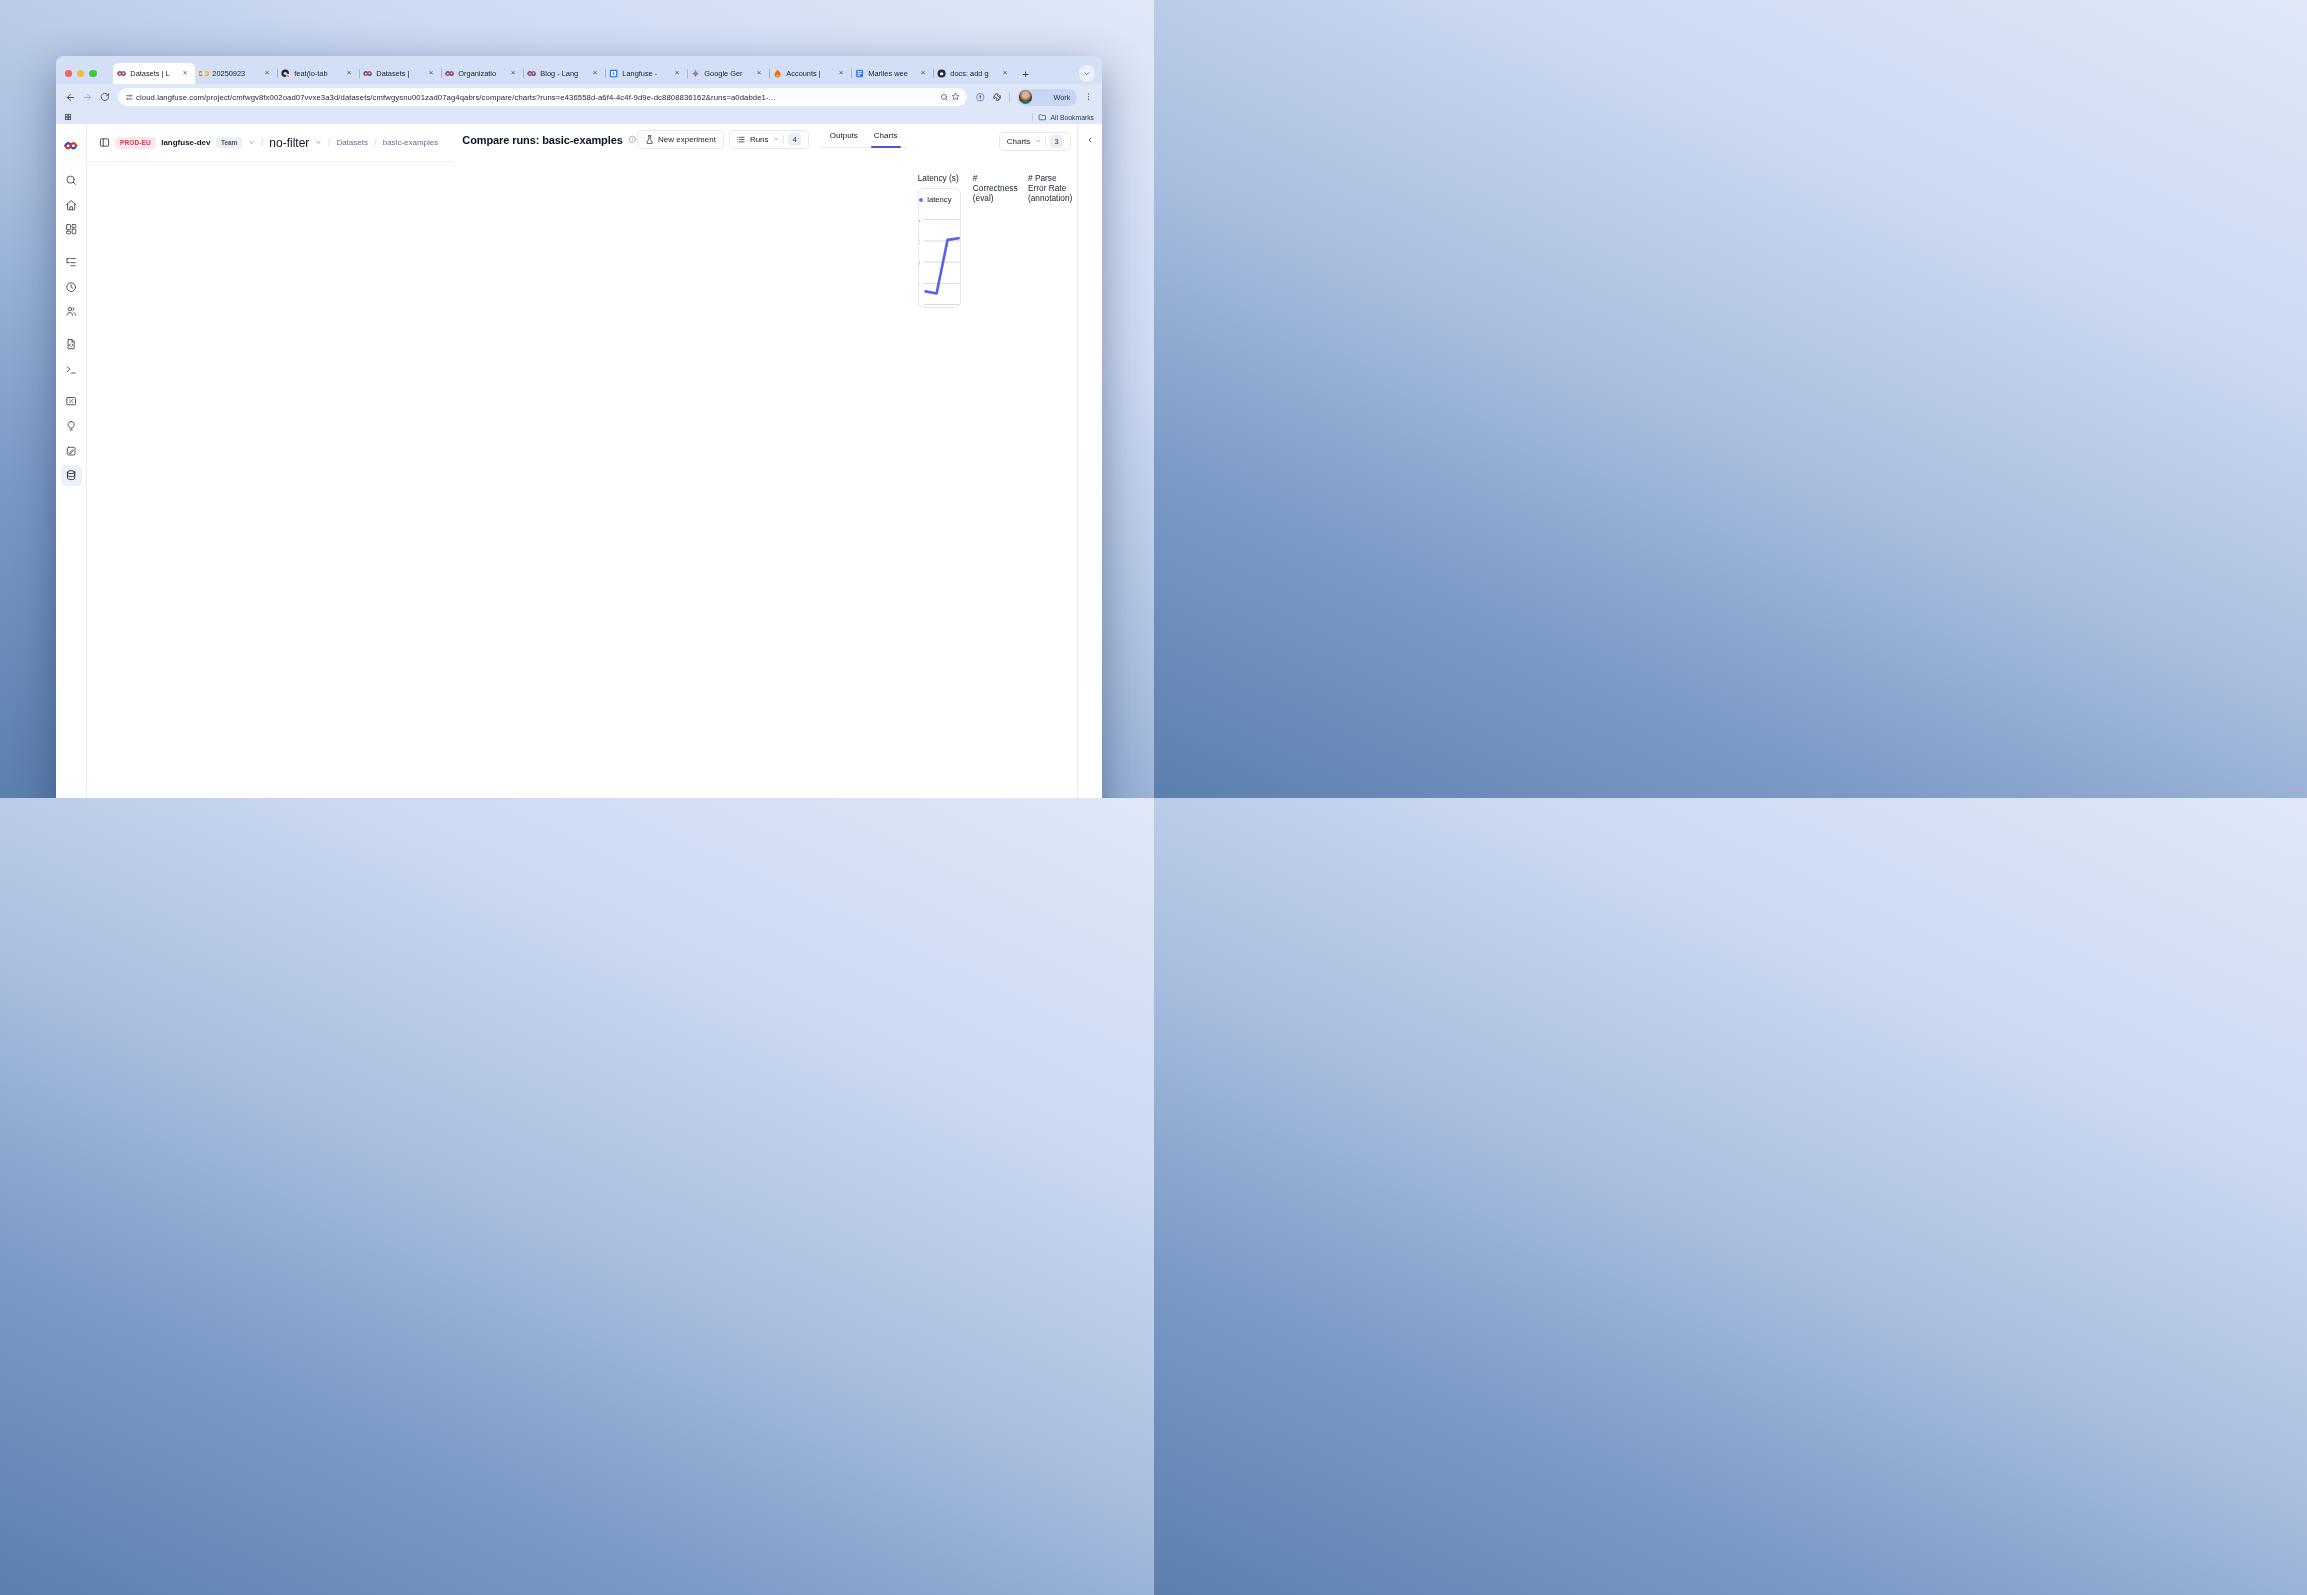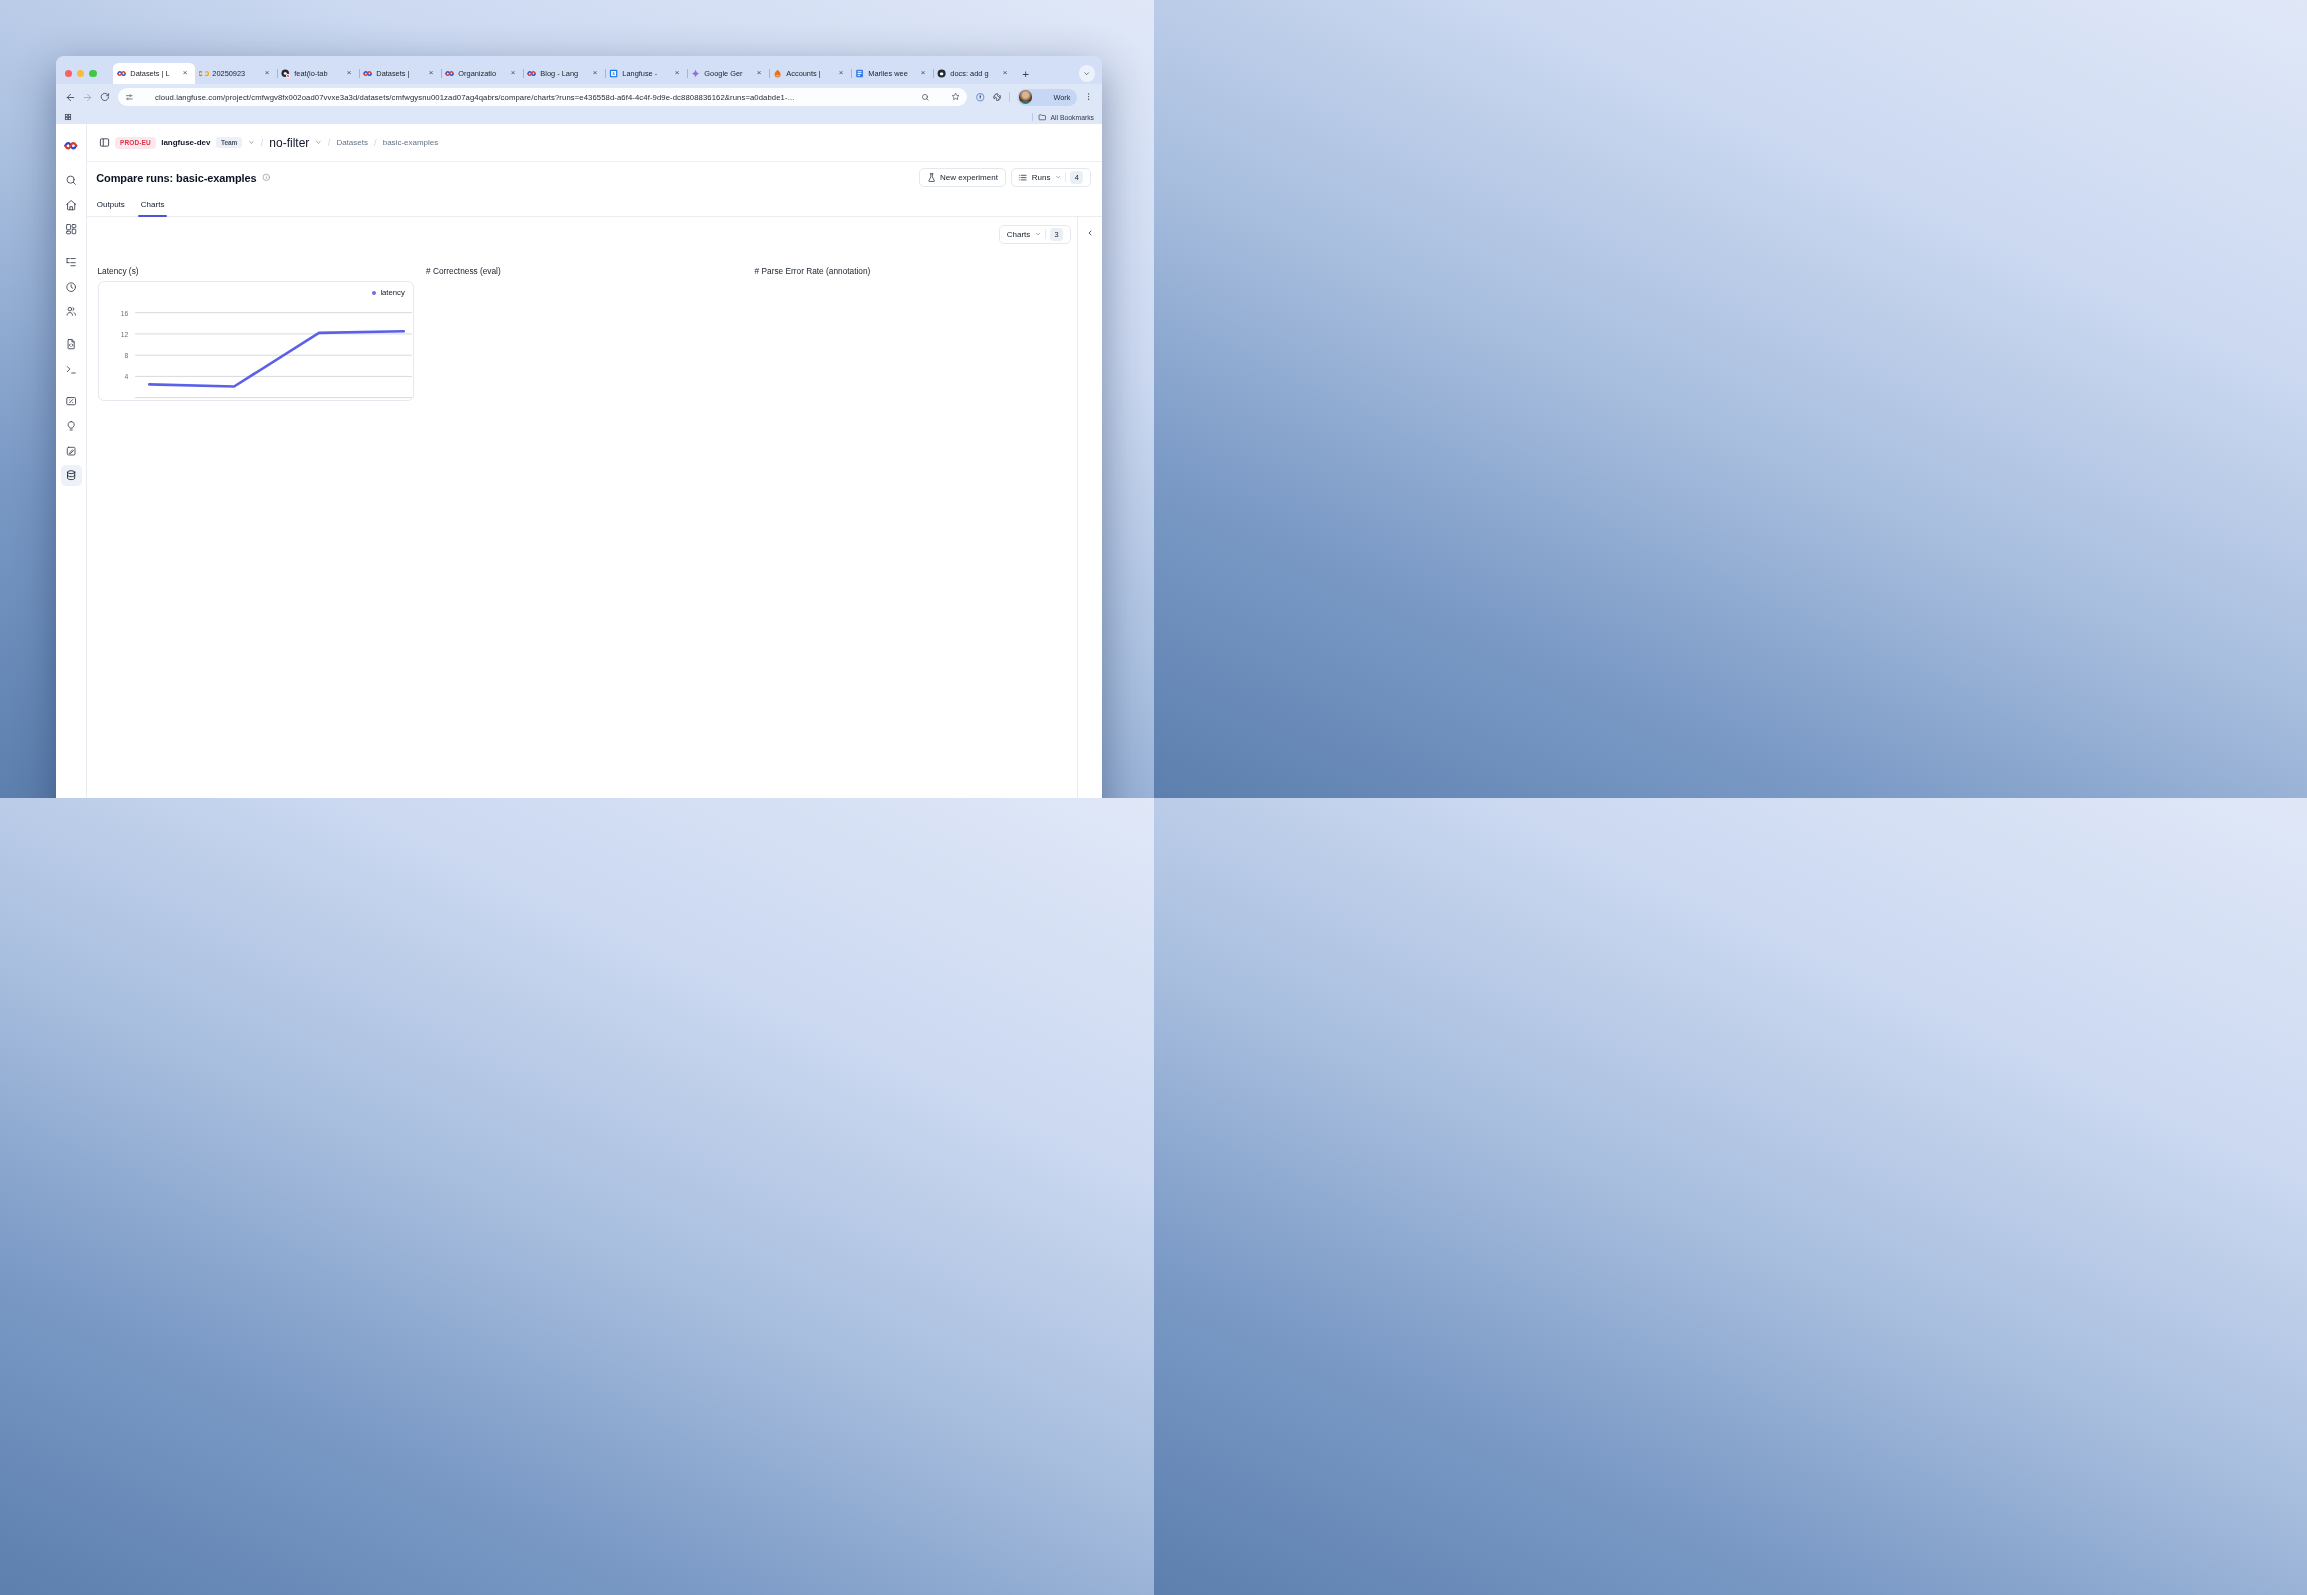--- a/index.html
+++ b/index.html
@@ -25,21 +25,21 @@
   .newtab { width:17px; height:17px; margin:0 0 1.8px 2.5px; display:flex; align-items:center; justify-content:center;
             font-size:11.7px; color:#3c4350; font-weight:300; }
   .tab-search { margin-left:auto; margin-bottom:2.5px; width:16.6px; height:16.6px; border-radius:50%; background:#ecf2fc;
                 display:flex; align-items:center; justify-content:center; color:#3f4756; }
 
   
   .toolbar { height:26px; background:#dde7f8; display:flex; align-items:center; padding:0 6.2px; }
   .nav-btn { width:17px; height:17px; display:flex; align-items:center; justify-content:center; color:#454c55; flex:none; }
   .nav-btn.disabled { color:#9fabc0; }
   .url-pill { flex:1; height:18.5px; background:#fcfdff; border-radius:9.2px; margin:0 4.9px; display:flex; align-items:center;
-              gap:21px; padding:0 7.4px; color:#1f242c; font-size:7.7px; min-width:0; }
+              gap:2px; padding:0 7.4px; color:#1f242c; font-size:7.7px; min-width:0; }
   .url-text { flex:1; overflow:hidden; white-space:nowrap; letter-spacing:0.1px; }
   .pill-ico { color:#454c55; flex:none; display:flex; }
   .tool-right { display:flex; align-items:center; gap:6.8px; padding:0 2.5px; flex:none; }
   .vbar { width:1.8px; height:10.5px; border-radius:1.2px; background:#b4c9f0; }
   .profile-pill { height:17px; border-radius:8.6px; background:#c6d7f6; display:flex; align-items:center; gap:21px;
                   padding:0 6.8px 0 1.8px; font-size:7.4px; font-weight:500; color:#1d2530; }
   .avatar-sm { width:13.5px; height:13.5px; border-radius:50%;
      background:linear-gradient(to top,#2e6f72 0 20%,rgba(0,0,0,0) 21%),
                 radial-gradient(circle at 50% 36%,#d9b494 0 26%,#9a7458 44%,#503823 58%,#38281c 100%); }
   .kebab { color:#3c4350; display:flex; }
@@ -57,21 +57,21 @@
   .sb-nav { margin-top:13px; display:flex; flex-direction:column; align-items:center; }
   .sb-item { width:21px; height:21px; margin-top:3.7px; border-radius:4.9px; display:flex; align-items:center; justify-content:center; color:#3a414e; cursor:pointer; }
   .sb-item svg { width:12.3px; height:12.3px; }
   .sb-item.gap { margin-top:11.7px; }
   .sb-item.active { background:#edf1f8; color:#1c232e; }
   .sb-bottom { margin-top:auto; display:flex; flex-direction:column; align-items:center; padding-bottom:7.4px; }
   .avatar-lg { width:16px; height:16px; border-radius:4.9px; margin-top:8px;
      background:linear-gradient(to top,#2e6f72 0 20%,rgba(0,0,0,0) 21%),
                 radial-gradient(circle at 50% 36%,#d9b494 0 26%,#9a7458 44%,#503823 58%,#38281c 100%); }
 
-  .content { flex:1; display:flex; flex-direction:column; min-width:0; }
+  .content { flex:1; display:flex; min-width:0; }
 
   .crumb-row { height:38px; flex:none; display:flex; align-items:center; gap:5.5px; padding:0 14.8px 0 11.7px; border-bottom:0.6px solid #eceef3; }
   .panel-toggle { color:#2d3440; display:flex; }
   .env-badge { background:var(--env-badge-bg,#fde7ee); color:var(--env-badge-text,#dc3545); font-size:6.5px; font-weight:700;
                padding:2.5px 4.9px; border-radius:3.7px; letter-spacing:0.1px; }
   .org-name { font-size:8px; font-weight:600; color:#101828; }
   .team-badge { background:#edf0f5; color:#475369; font-size:6.5px; font-weight:600; padding:1.8px 4.9px; border-radius:3.1px; }
   .crumb-chev { color:#5b6880; display:flex; }
   .slash { color:#ccd4e0; font-size:9.2px; font-weight:300; padding:0 0.6px; }
   .crumb-strong { font-size:12px; font-weight:500; color:#101828; }

